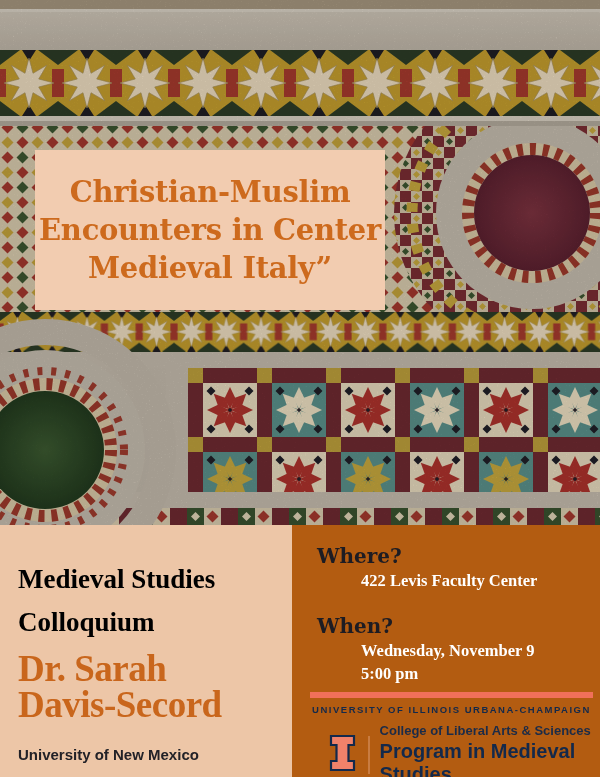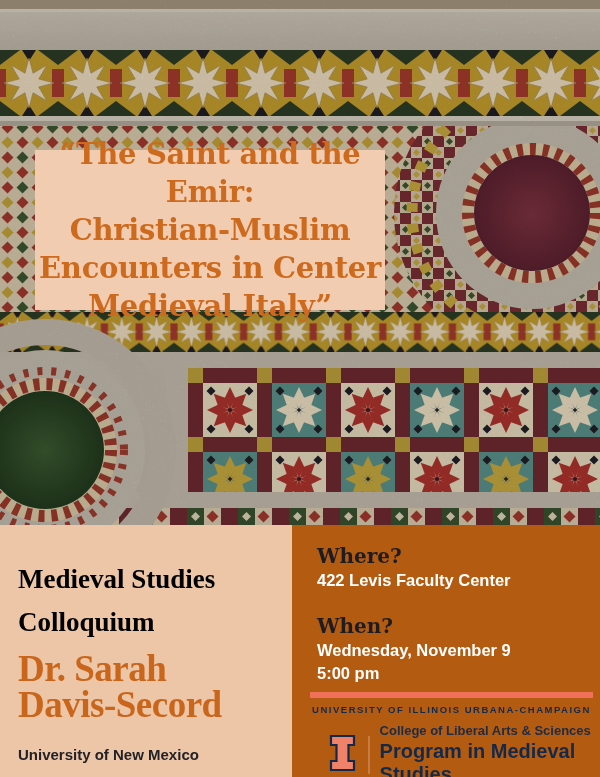--- a/index.html
+++ b/index.html
@@ -12,21 +12,21 @@
     font-family:"DejaVu Serif",serif;font-weight:bold;font-size:29px;line-height:38px;
     letter-spacing:-0.3px;
   }
   .bottom{position:absolute;left:0;top:525px;width:600px;height:252px;display:flex;}
   .left-panel{width:292px;background:#edc6a7;box-sizing:border-box;padding:33px 0 0 18px;}
   .event-heading{font-family:"Liberation Serif",serif;font-weight:bold;font-size:27px;line-height:43px;color:#000000;}
   .speaker{margin-top:7px;font-family:"Liberation Serif",serif;font-weight:bold;font-size:37px;line-height:36px;color:#c9661c;letter-spacing:-0.5px;}
   .affiliation{margin-top:23px;font-family:"Liberation Sans",sans-serif;font-weight:bold;font-size:15px;color:#222127;}
   .right-panel{flex:1;background:#b35c11;position:relative;box-sizing:border-box;padding:19px 0 17px 25px;}
   .q-label{font-family:"DejaVu Serif",serif;font-weight:bold;font-size:20px;color:#1d1c23;line-height:24px;}
-  .q-value{font-family:Liberation Sans, sans-serif;font-weight:bold;font-size:16.5px;color:#ffffff;line-height:21px;margin-top:2px;}
+  .q-value{font-family:Liberation Serif, serif;font-weight:bold;font-size:16.5px;color:#ffffff;line-height:21px;margin-top:2px;margin-left:44px;}
   .when-block{margin-top:23px;}
   .rp-footer{position:absolute;left:11px;right:0;bottom:0;height:85px;}
   .salmon-bar{height:6px;background:#f0705a;margin:0 7px;}
   .univ-line{margin-top:6px;text-align:center;font-family:"Liberation Sans",sans-serif;font-weight:bold;
     font-size:9.5px;letter-spacing:1.5px;color:#13294b;white-space:nowrap;}
   .logo-row{display:flex;align-items:center;margin:8px 0 0 26px;}
   .vline{width:2px;height:38px;background:#c97c41;margin:0 10px 0 12px;}
   .college{font-family:"Liberation Sans",sans-serif;font-weight:bold;font-size:13px;color:#13294b;opacity:0.95;}
   .program{font-family:"Liberation Sans",sans-serif;font-weight:bold;font-size:20px;color:#13294b;margin-top:2px;}
 </style>
@@ -167,21 +167,20 @@
         <circle r="72" fill="#d9c9a7"></circle>
         <circle r="66" fill="none" stroke="#9e392b" stroke-width="12" stroke-dasharray="6 7"></circle>
         <circle r="59" fill="url(#gGreen)"></circle>
       </g>
 
       <rect width="600" height="525" filter="url(#grain)" opacity="0.15"></rect>
     </svg>
   </div>
 
   <div class="title-box">
-    <div>“The Saint and the Emir:</div>
     <div>Christian-Muslim</div>
     <div>Encounters in Center</div>
     <div>Medieval Italy”</div>
   </div>
 
   <div class="bottom">
 
     <div class="left-panel">
       <div class="event-heading">
         <div>Medieval Studies</div>

